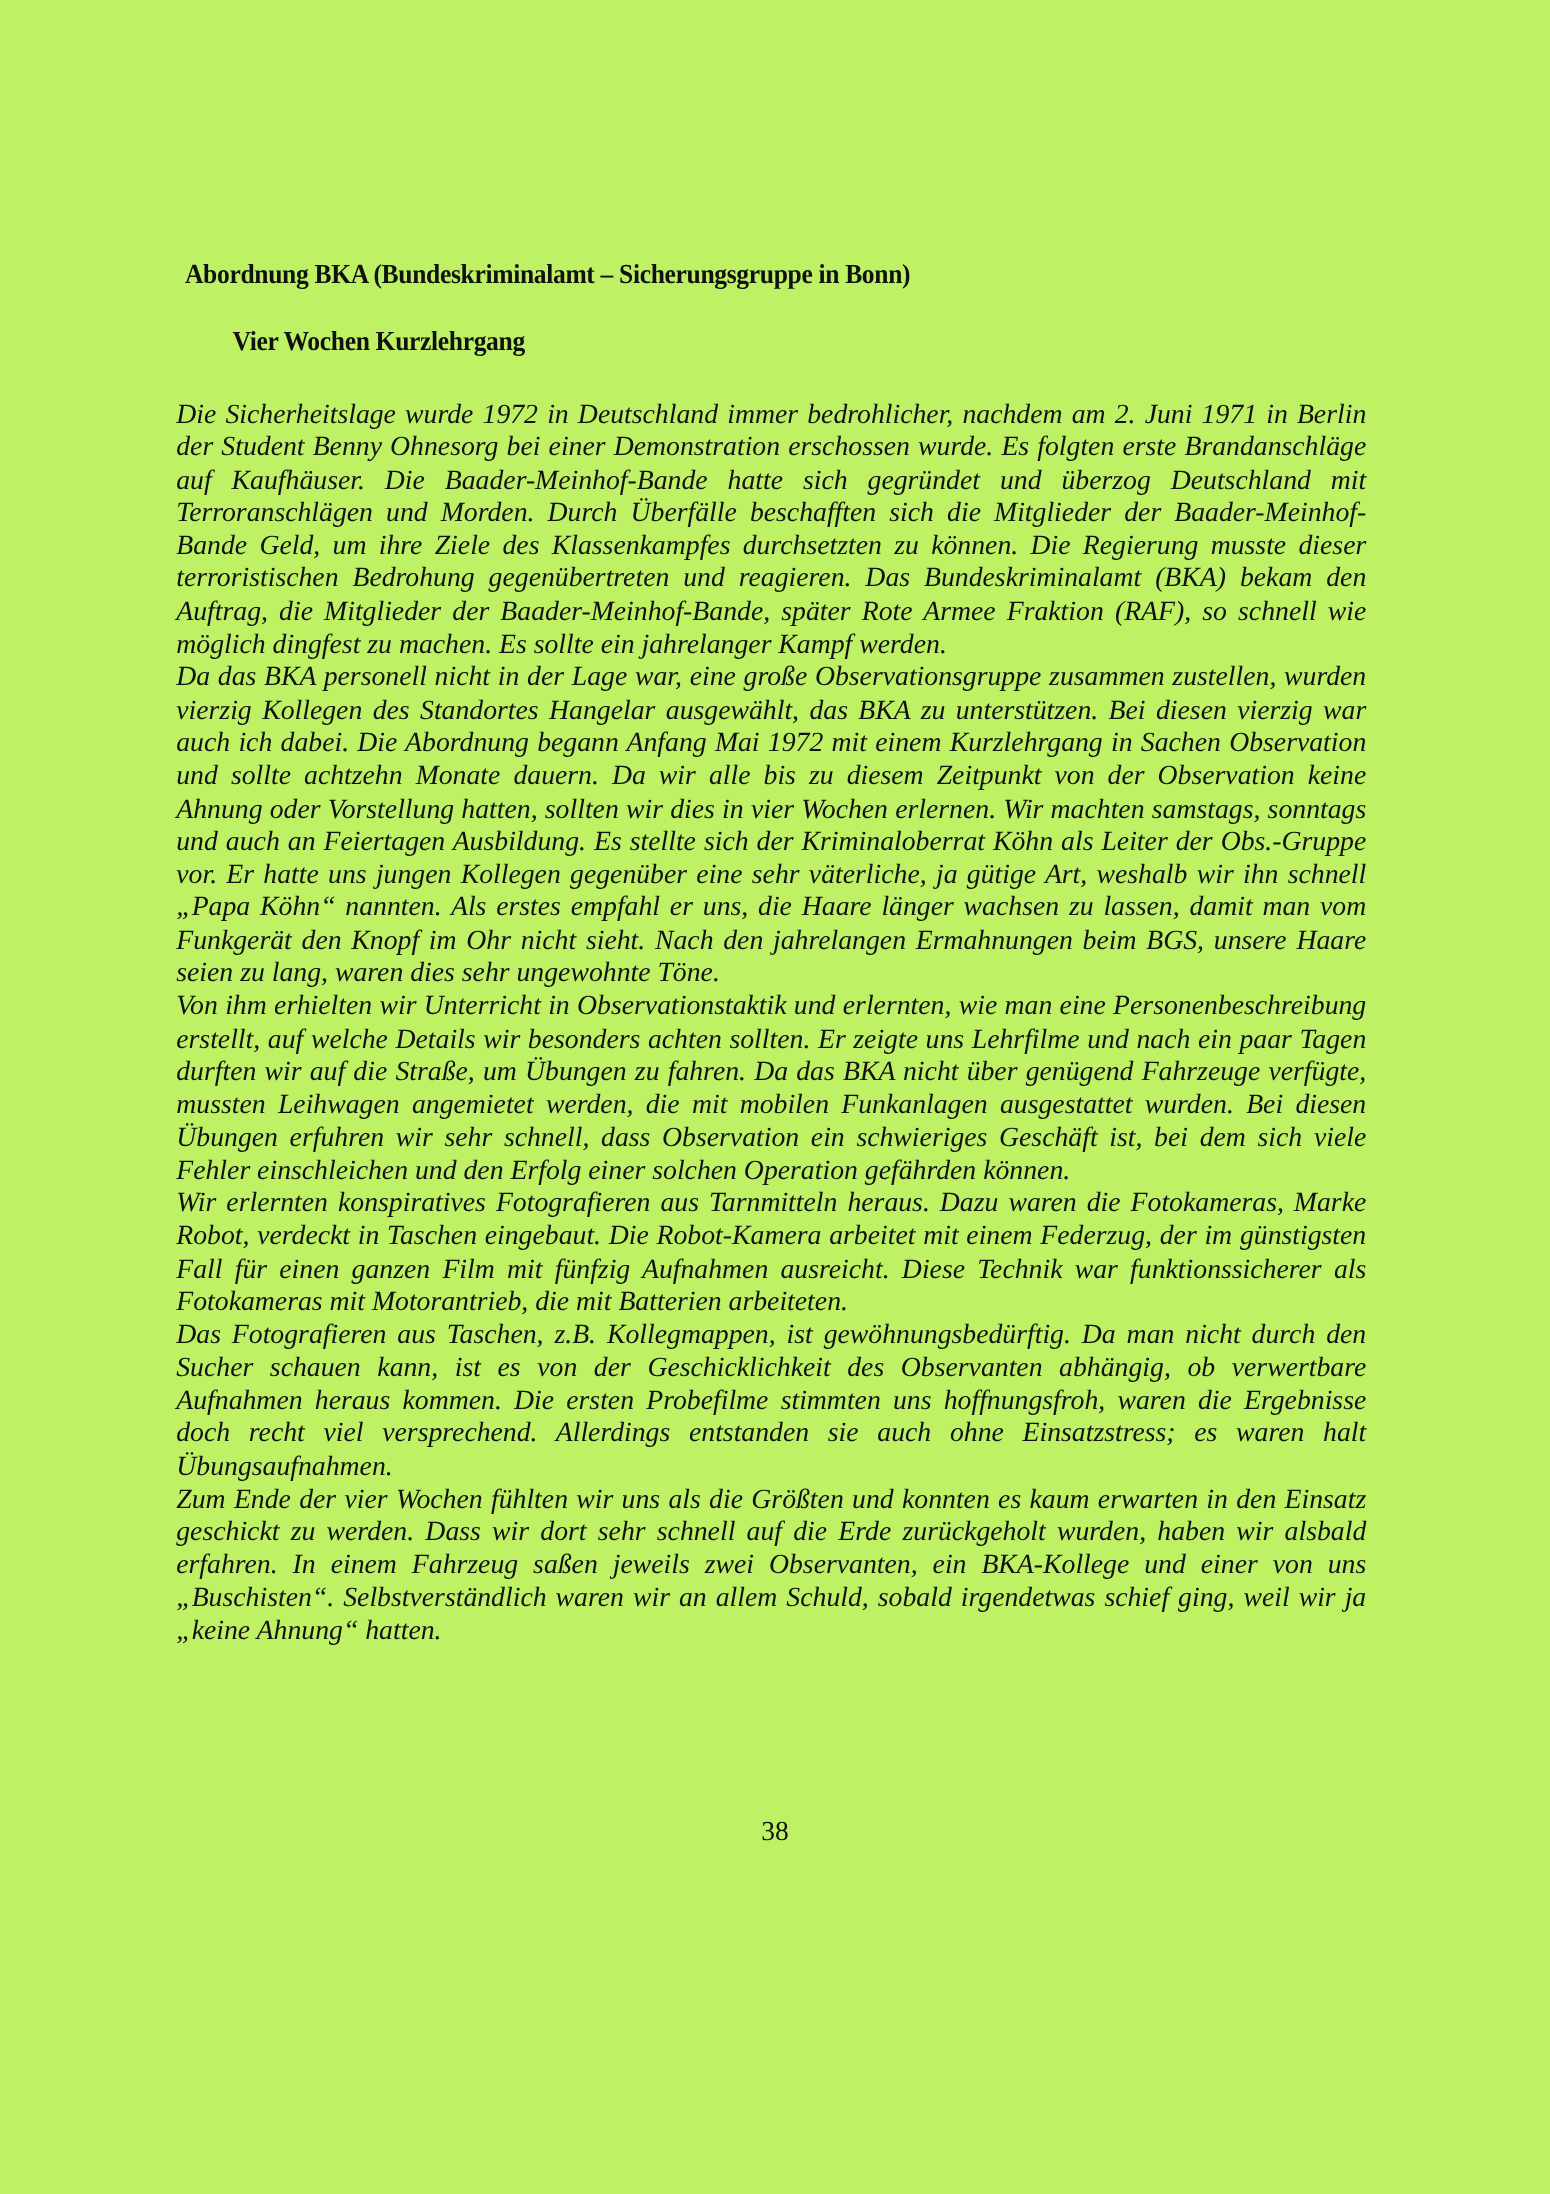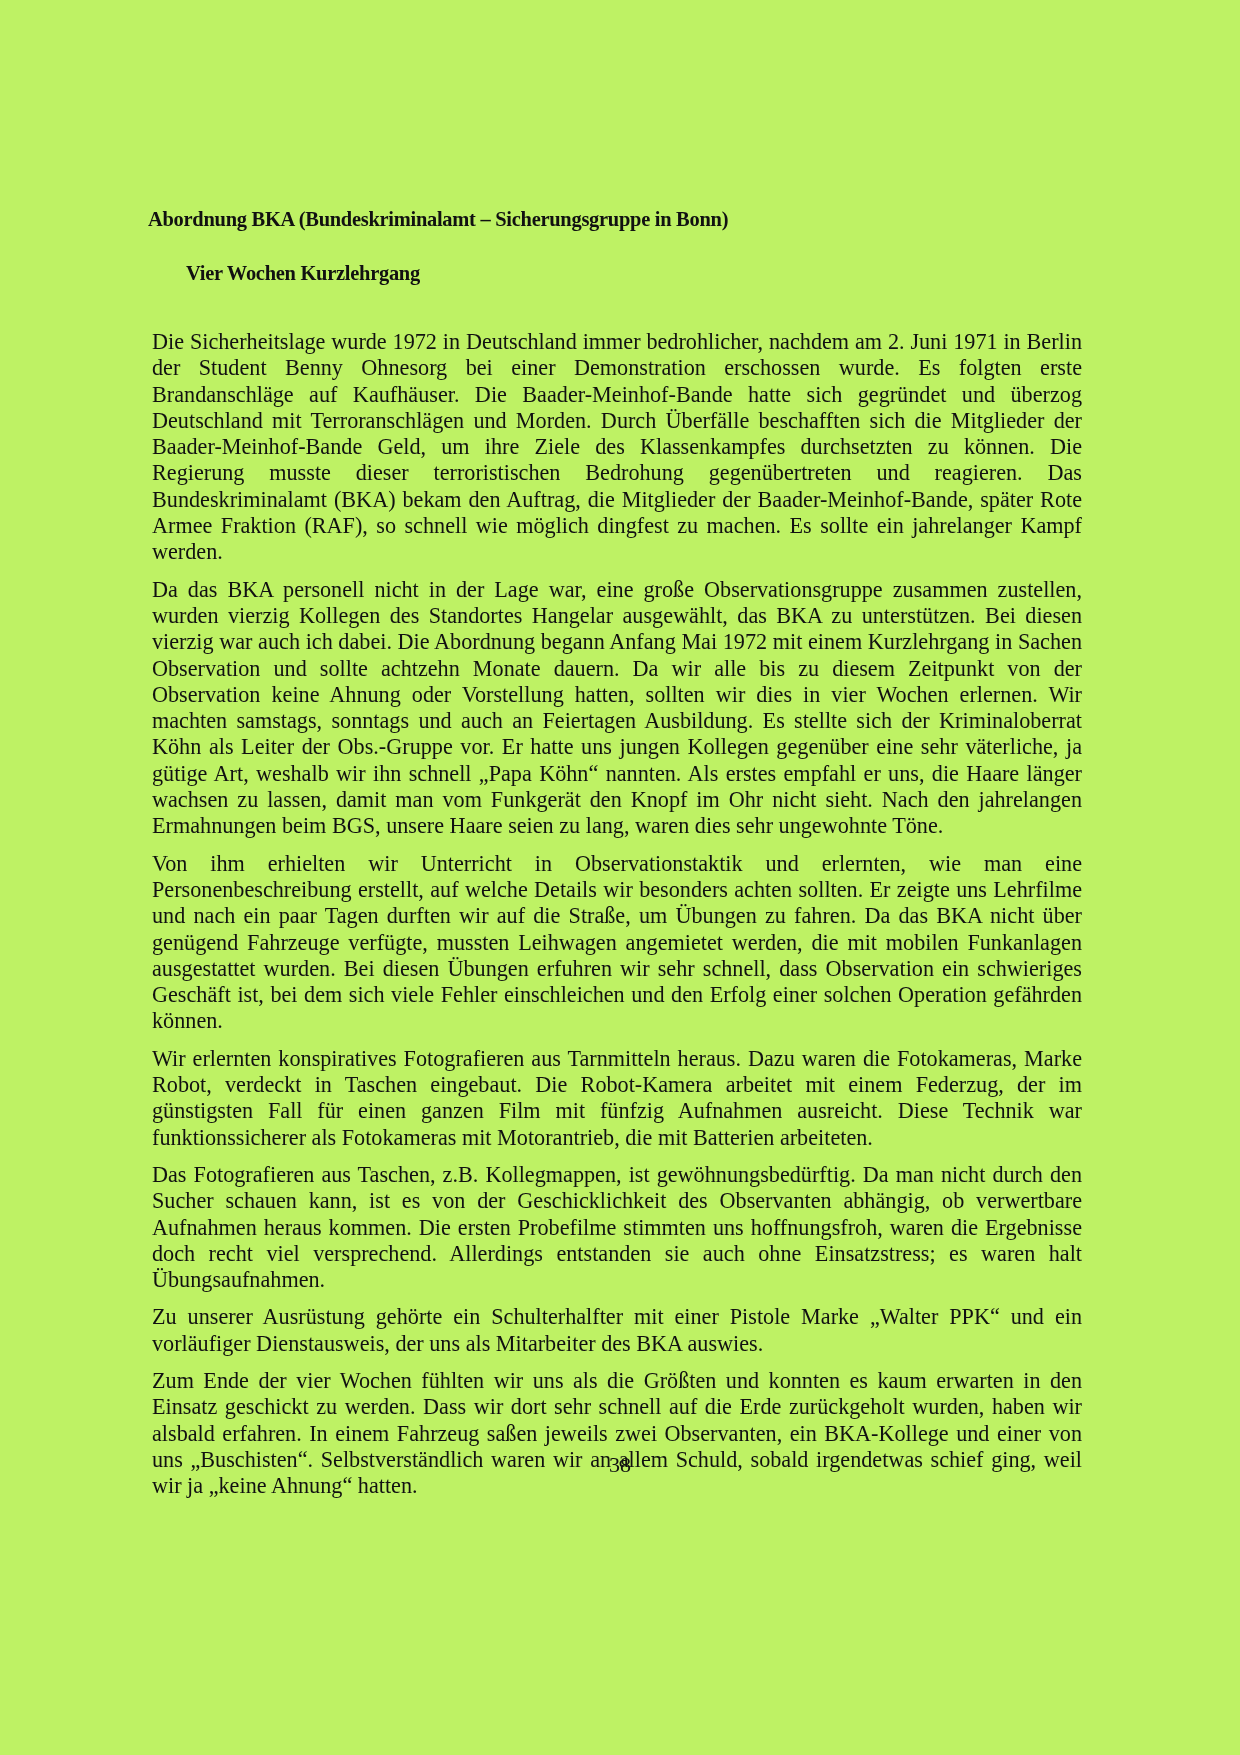--- a/index.html
+++ b/index.html
@@ -50,23 +50,24 @@
     .body-text {
       position: absolute;
       left: 141px;
       top: 318px;
       width: 952px;
       font-size: 22.2px;
       line-height: 26.3px;
       text-align: justify;
     }
     .body-text p {
-      margin: 11px;
+      margin: 0;
       padding: 0;
       text-align: justify;
+      font-style: italic;
     }
     .page-number {
       position: absolute;
       left: 0;
       width: 1240px;
       top: 1452px;
       text-align: center;
       font-size: 22px;
       margin: 0;
     }
@@ -77,18 +78,17 @@
 <div class="page">
   <h1 class="heading-main">Abordnung BKA (Bundeskriminalamt – Sicherungsgruppe in Bonn)</h1>
   <h2 class="heading-sub">Vier Wochen Kurzlehrgang</h2>
 
   <div class="body-text">
     <p>Die Sicherheitslage wurde 1972 in Deutschland immer bedrohlicher, nachdem am 2. Juni 1971 in Berlin der Student Benny Ohnesorg bei einer Demonstration erschossen wurde. Es folgten erste Brandanschläge auf Kaufhäuser. Die Baader-Meinhof-Bande hatte sich gegründet und überzog Deutschland mit Terroranschlägen und Morden. Durch Überfälle beschafften sich die Mitglieder der Baader-Meinhof-Bande Geld, um ihre Ziele des Klassenkampfes durchsetzten zu können. Die Regierung musste dieser terroristischen Bedrohung gegenübertreten und reagieren. Das Bundeskriminalamt (BKA) bekam den Auftrag, die Mitglieder der Baader-Meinhof-Bande, später Rote Armee Fraktion (RAF), so schnell wie möglich dingfest zu machen. Es sollte ein jahrelanger Kampf werden.</p>
     <p>Da das BKA personell nicht in der Lage war, eine große Observationsgruppe zusammen zustellen, wurden vierzig Kollegen des Standortes Hangelar ausgewählt, das BKA zu unterstützen. Bei diesen vierzig war auch ich dabei. Die Abordnung begann Anfang Mai 1972 mit einem Kurzlehrgang in Sachen Observation und sollte achtzehn Monate dauern. Da wir alle bis zu diesem Zeitpunkt von der Observation keine Ahnung oder Vorstellung hatten, sollten wir dies in vier Wochen erlernen. Wir machten samstags, sonntags und auch an Feiertagen Ausbildung. Es stellte sich der Kriminaloberrat Köhn als Leiter der Obs.-Gruppe vor. Er hatte uns jungen Kollegen gegenüber eine sehr väterliche, ja gütige Art, weshalb wir ihn schnell „Papa Köhn“ nannten. Als erstes empfahl er uns, die Haare länger wachsen zu lassen, damit man vom Funkgerät den Knopf im Ohr nicht sieht. Nach den jahrelangen Ermahnungen beim BGS, unsere Haare seien zu lang, waren dies sehr ungewohnte Töne.</p>
     <p>Von ihm erhielten wir Unterricht in Observationstaktik und erlernten, wie man eine Personenbeschreibung erstellt, auf welche Details wir besonders achten sollten. Er zeigte uns Lehrfilme und nach ein paar Tagen durften wir auf die Straße, um Übungen zu fahren. Da das BKA nicht über genügend Fahrzeuge verfügte, mussten Leihwagen angemietet werden, die mit mobilen Funkanlagen ausgestattet wurden. Bei diesen Übungen erfuhren wir sehr schnell, dass Observation ein schwieriges Geschäft ist, bei dem sich viele Fehler einschleichen und den Erfolg einer solchen Operation gefährden können.</p>
     <p>Wir erlernten konspiratives Fotografieren aus Tarnmitteln heraus. Dazu waren die Fotokameras, Marke Robot, verdeckt in Taschen eingebaut. Die Robot-Kamera arbeitet mit einem Federzug, der im günstigsten Fall für einen ganzen Film mit fünfzig Aufnahmen ausreicht. Diese Technik war funktionssicherer als Fotokameras mit Motorantrieb, die mit Batterien arbeiteten.</p>
     <p>Das Fotografieren aus Taschen, z.B. Kollegmappen, ist gewöhnungsbedürftig. Da man nicht durch den Sucher schauen kann, ist es von der Geschicklichkeit des Observanten abhängig, ob verwertbare Aufnahmen heraus kommen. Die ersten Probefilme stimmten uns hoffnungsfroh, waren die Ergebnisse doch recht viel versprechend. Allerdings entstanden sie auch ohne Einsatzstress; es waren halt Übungsaufnahmen.</p>
-    <p>Zu unserer Ausrüstung gehörte ein Schulterhalfter mit einer Pistole Marke „Walter PPK“ und ein vorläufiger Dienstausweis, der uns als Mitarbeiter des BKA auswies.</p>
     <p>Zum Ende der vier Wochen fühlten wir uns als die Größten und konnten es kaum erwarten in den Einsatz geschickt zu werden. Dass wir dort sehr schnell auf die Erde zurückgeholt wurden, haben wir alsbald erfahren. In einem Fahrzeug saßen jeweils zwei Observanten, ein BKA-Kollege und einer von uns „Buschisten“. Selbstverständlich waren wir an allem Schuld, sobald irgendetwas schief ging, weil wir ja „keine Ahnung“ hatten.</p>
   </div>
 
   <div class="page-number">38</div>
 </div>
 
 </body></html>

